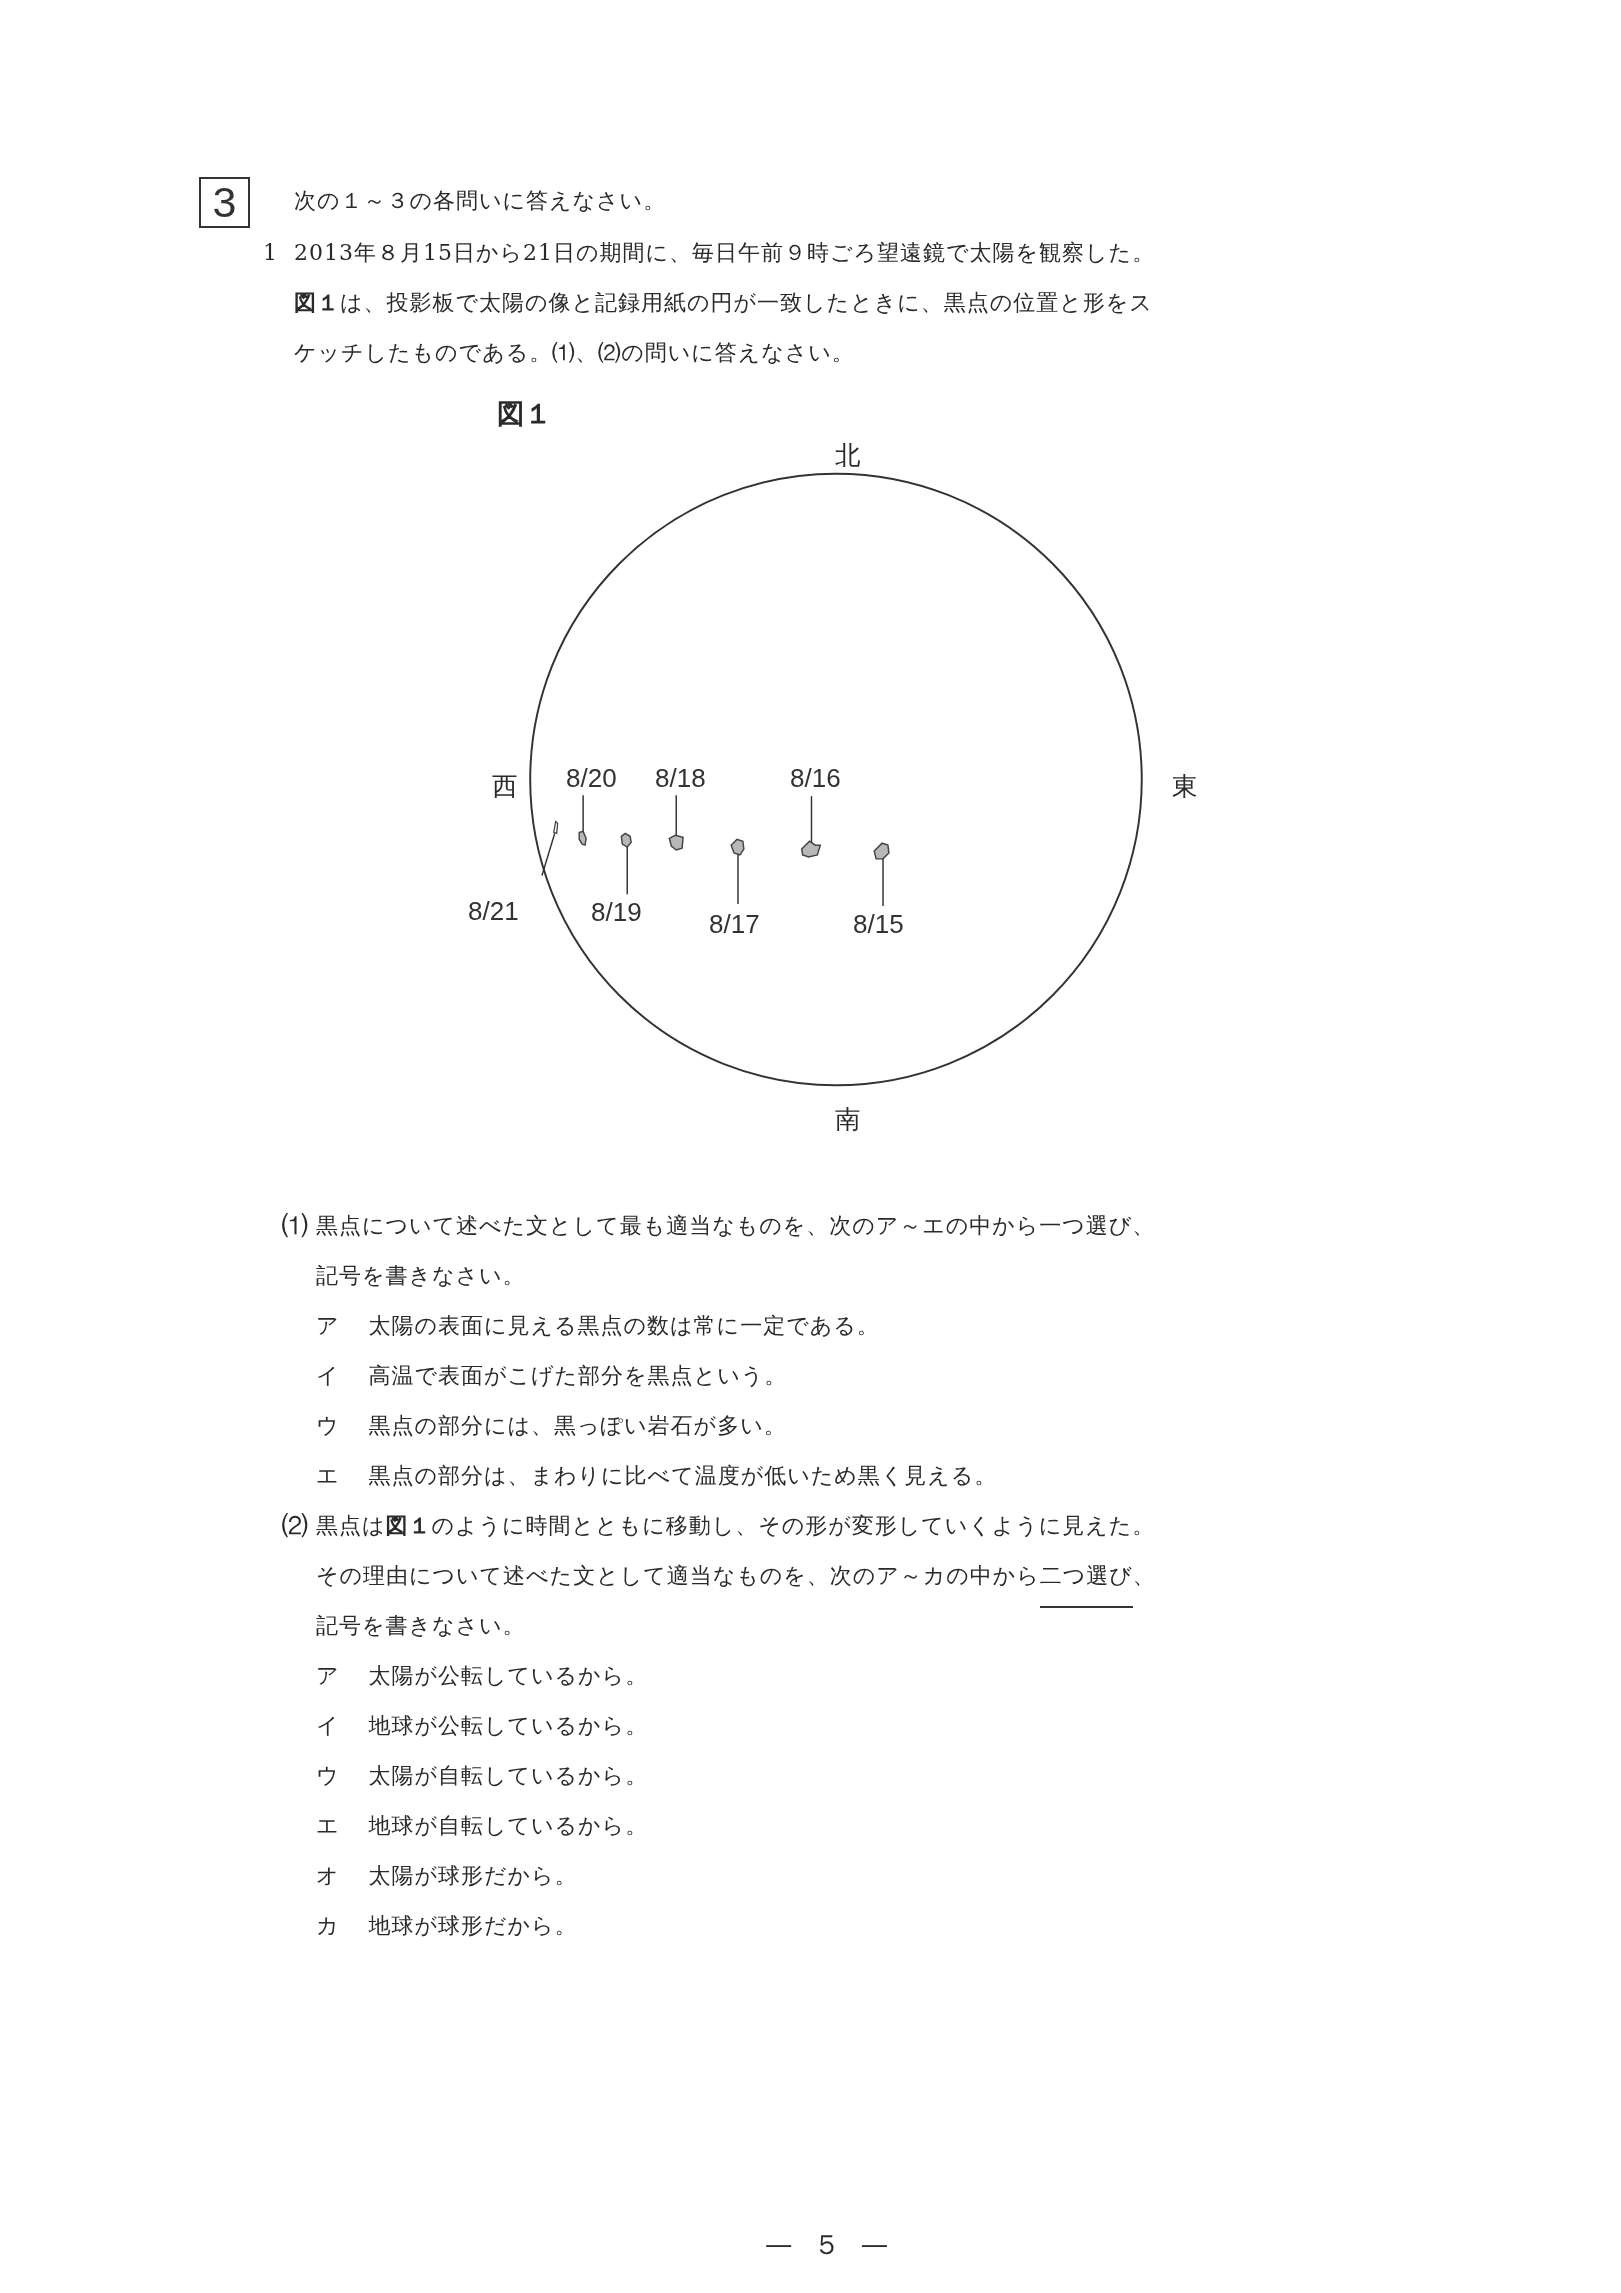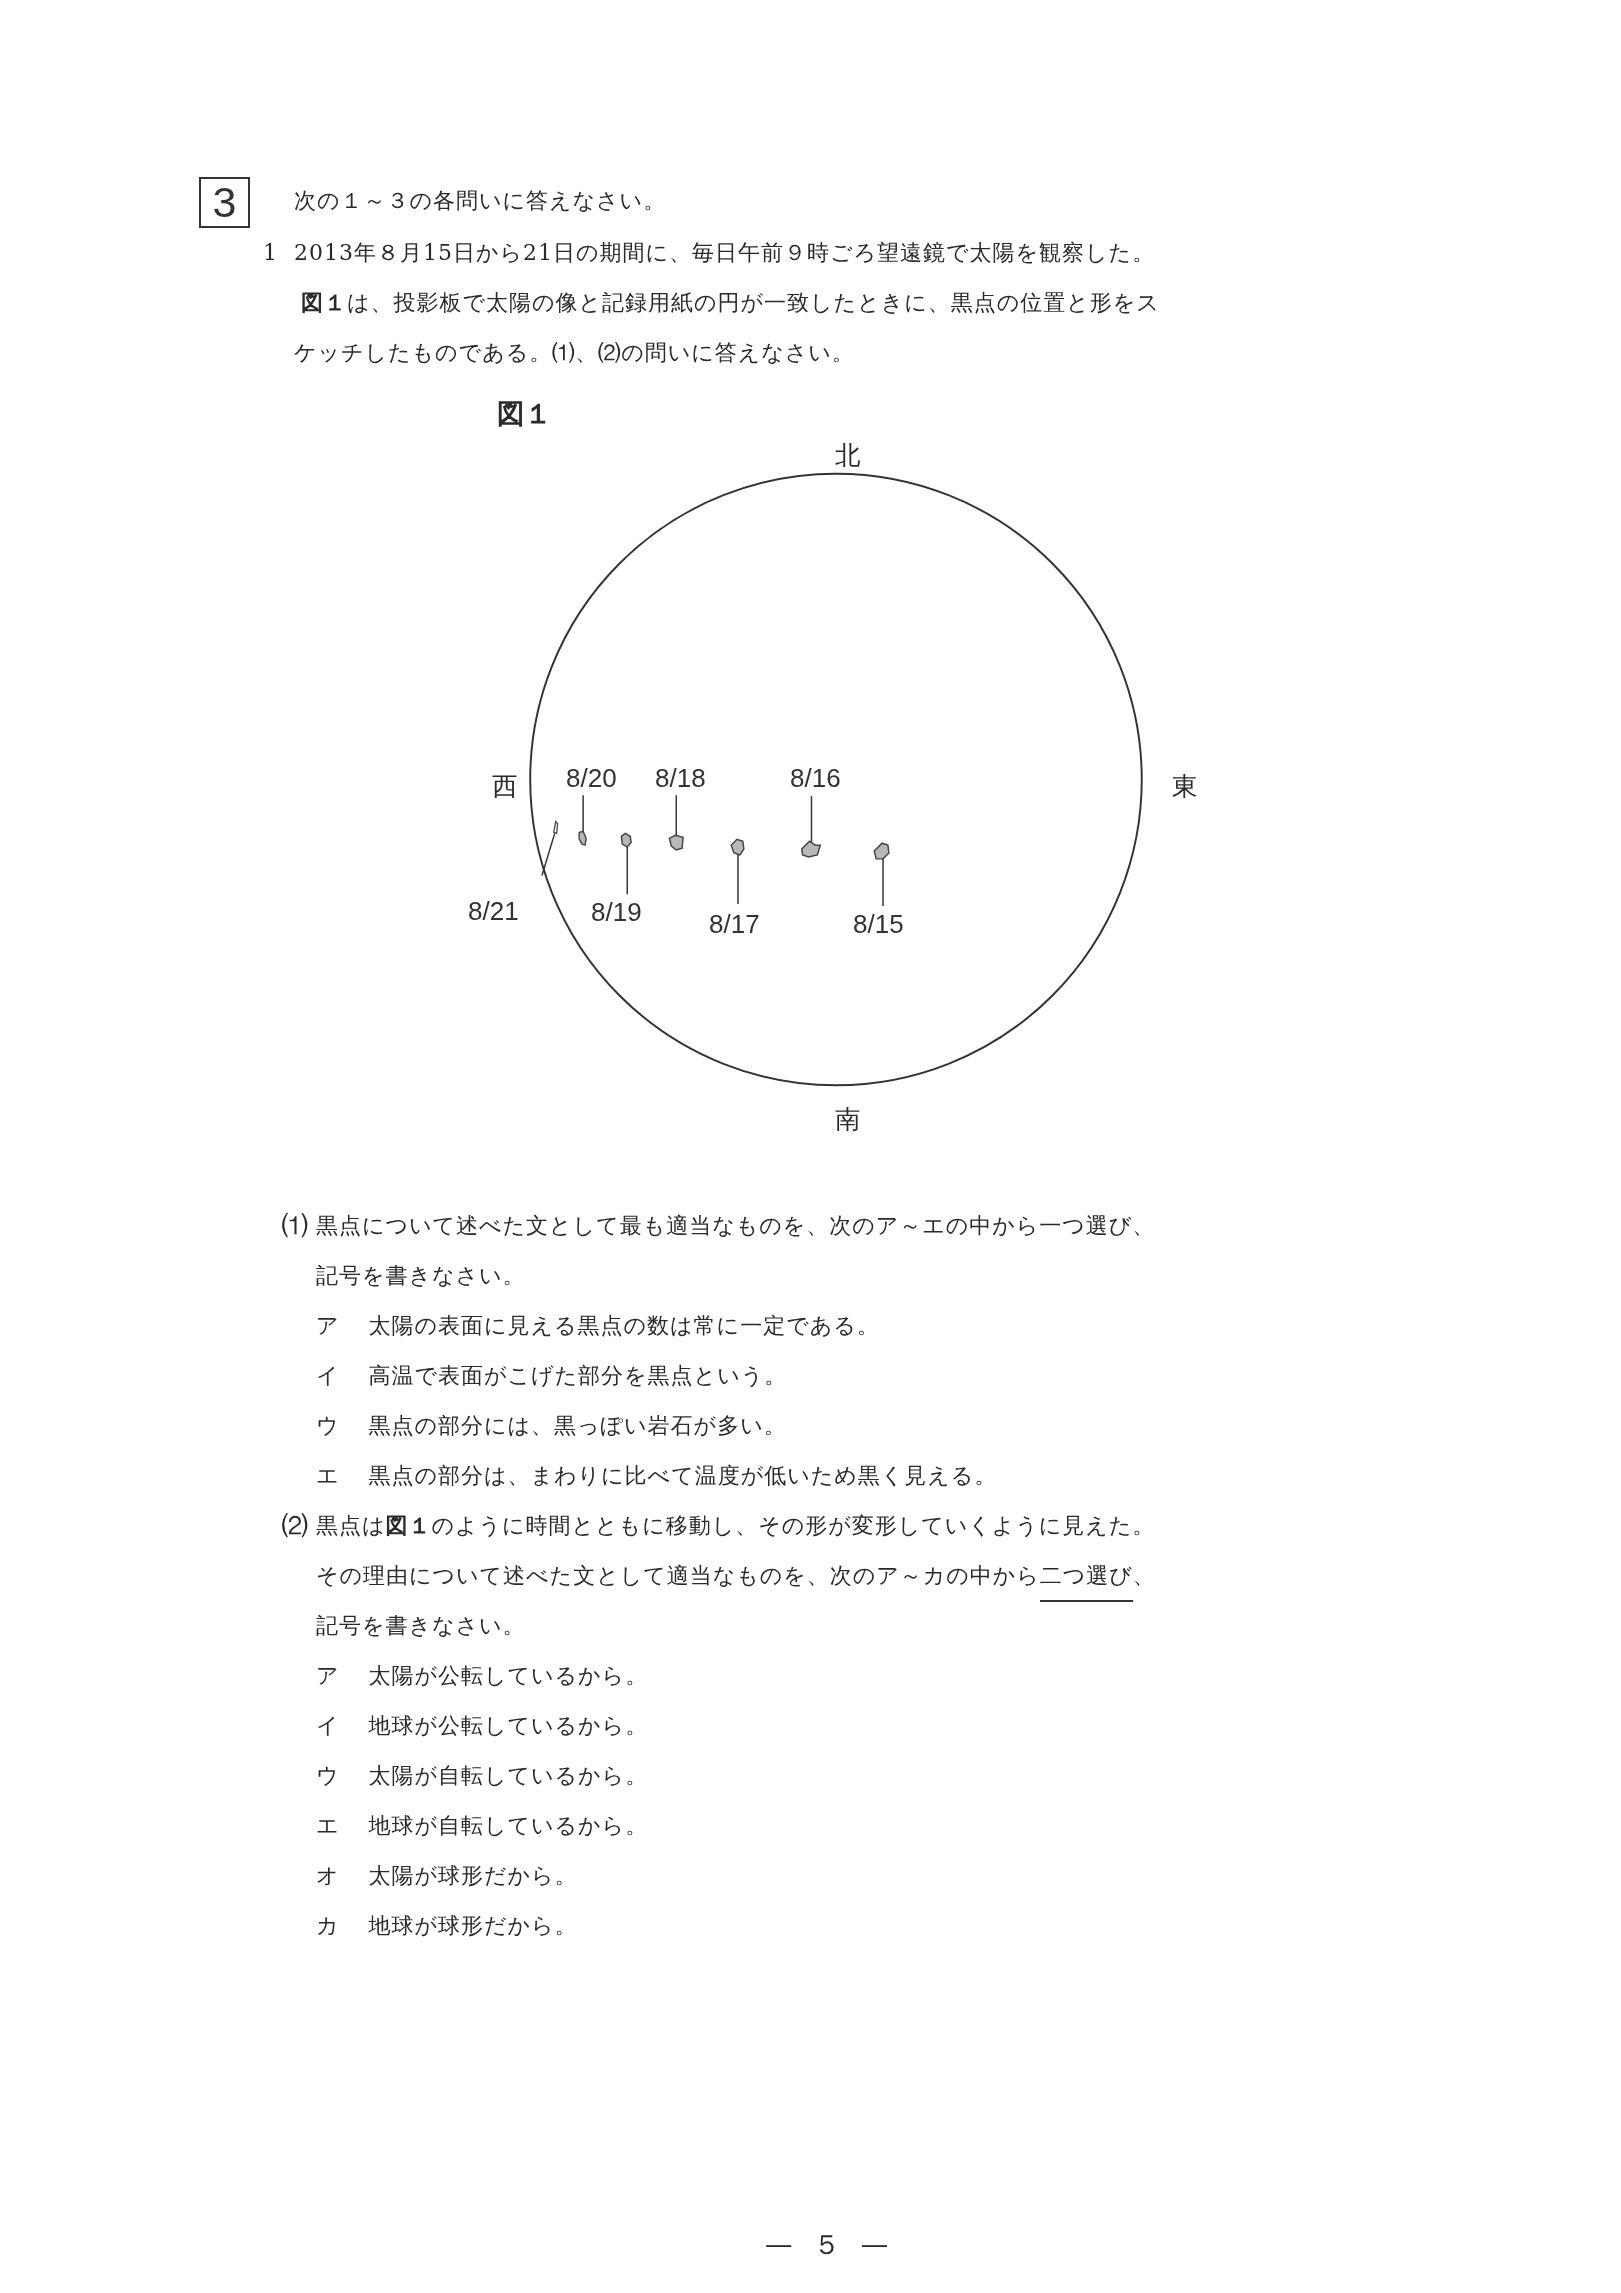--- a/index.html
+++ b/index.html
@@ -8,35 +8,35 @@
   .abs { position:absolute; white-space:nowrap; }
   .txt { font-size:22px; letter-spacing:1px; line-height:29px; }
   .qnum-box { position:absolute; left:199px; top:177px; width:51px; height:51px;
               border:2.9px solid #333; box-sizing:border-box;
               font-family:"Liberation Sans", sans-serif; font-size:43px; font-weight:normal;
               display:flex; align-items:center; justify-content:center; color:#333; }
   .bold { font-weight:bold; font-family:"DejaVu Sans", sans-serif; }
   .fig-label { font-family:"DejaVu Sans", sans-serif; font-weight:bold; font-size:27.4px; }
   .dir { font-size:25.5px; }
   .date { font-family:"Liberation Sans", sans-serif; font-size:26px; color:#333; }
-  .underline { border-bottom:2.9px solid #333; padding-bottom:12px; }
+  .underline { border-bottom:2.9px solid #333; padding-bottom:18px; }
   .page-num { font-size:27.4px; letter-spacing:5.9px; }
   svg { position:absolute; left:0; top:0; }
 </style>
 </head>
 <body>
 
 <div class="qnum-box">
   <span>3</span>
 </div>
 <div class="abs txt" style="left:294px; top:186px;">次の１～３の各問いに答えなさい。</div>
 
 <div class="abs txt" style="left:263px; top:238px;">1</div>
 <div class="abs txt" style="left:294px; top:238px;">2013年８月15日から21日の期間に、毎日午前９時ごろ望遠鏡で太陽を観察した。</div>
-<div class="abs txt" style="left:294px; top:288px;margin-left:7px;">
+<div class="abs txt" style="left:294px; top:288px;">
   <span class="bold">図１</span><span>は、投影板で太陽の像と記録用紙の円が一致したときに、黒点の位置と形をス</span>
 </div>
 <div class="abs txt" style="left:294px; top:338px;">ケッチしたものである。⑴、⑵の問いに答えなさい。</div>
 
 <div class="abs fig-label" style="left:497px; top:396px;">図１</div>
 
 <div>
   <svg width="1621" height="2294" viewBox="0 0 1654 2340">
     <circle cx="853" cy="795" r="312" fill="none" stroke="#333" stroke-width="2"></circle>
 

